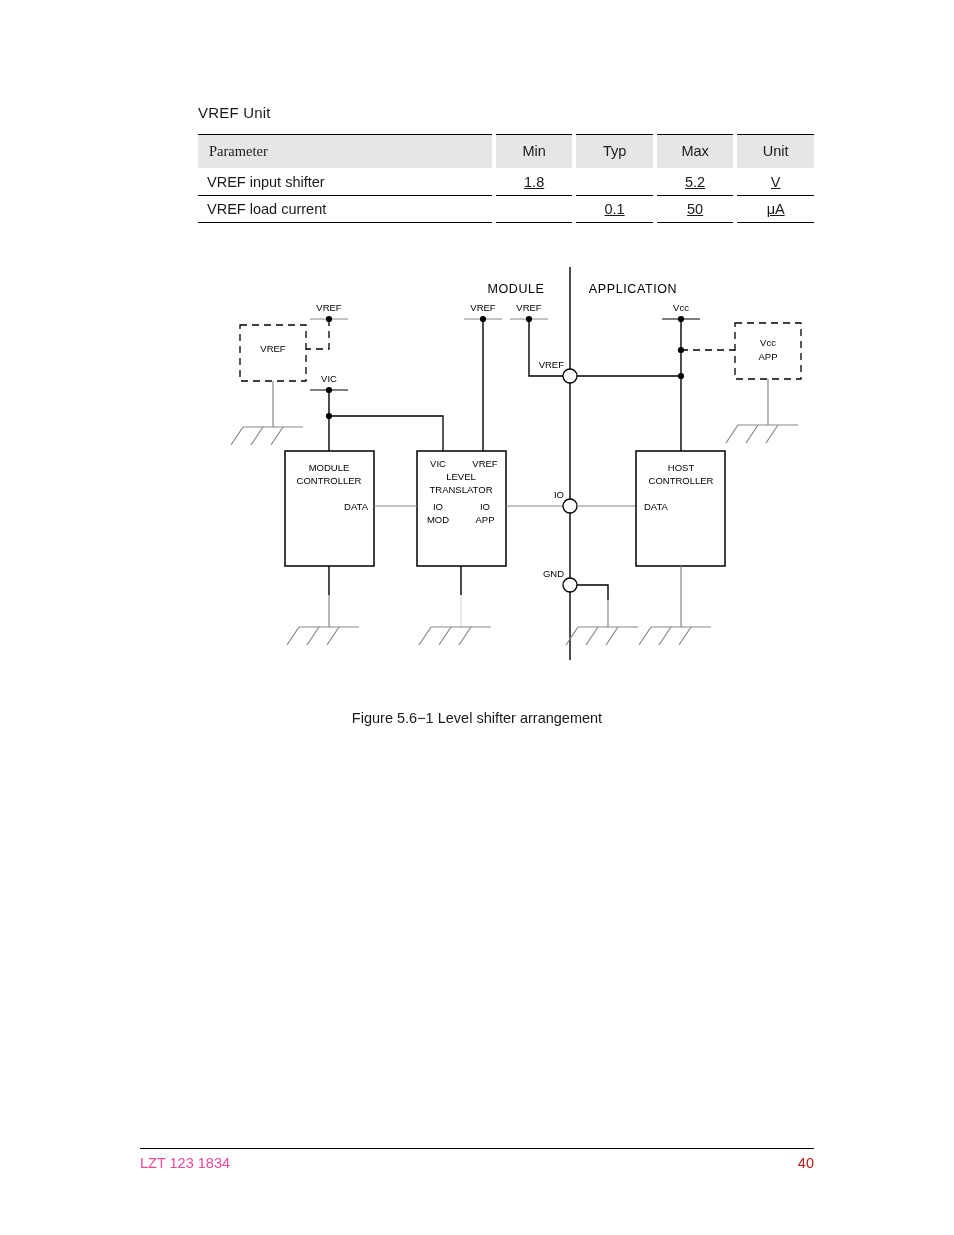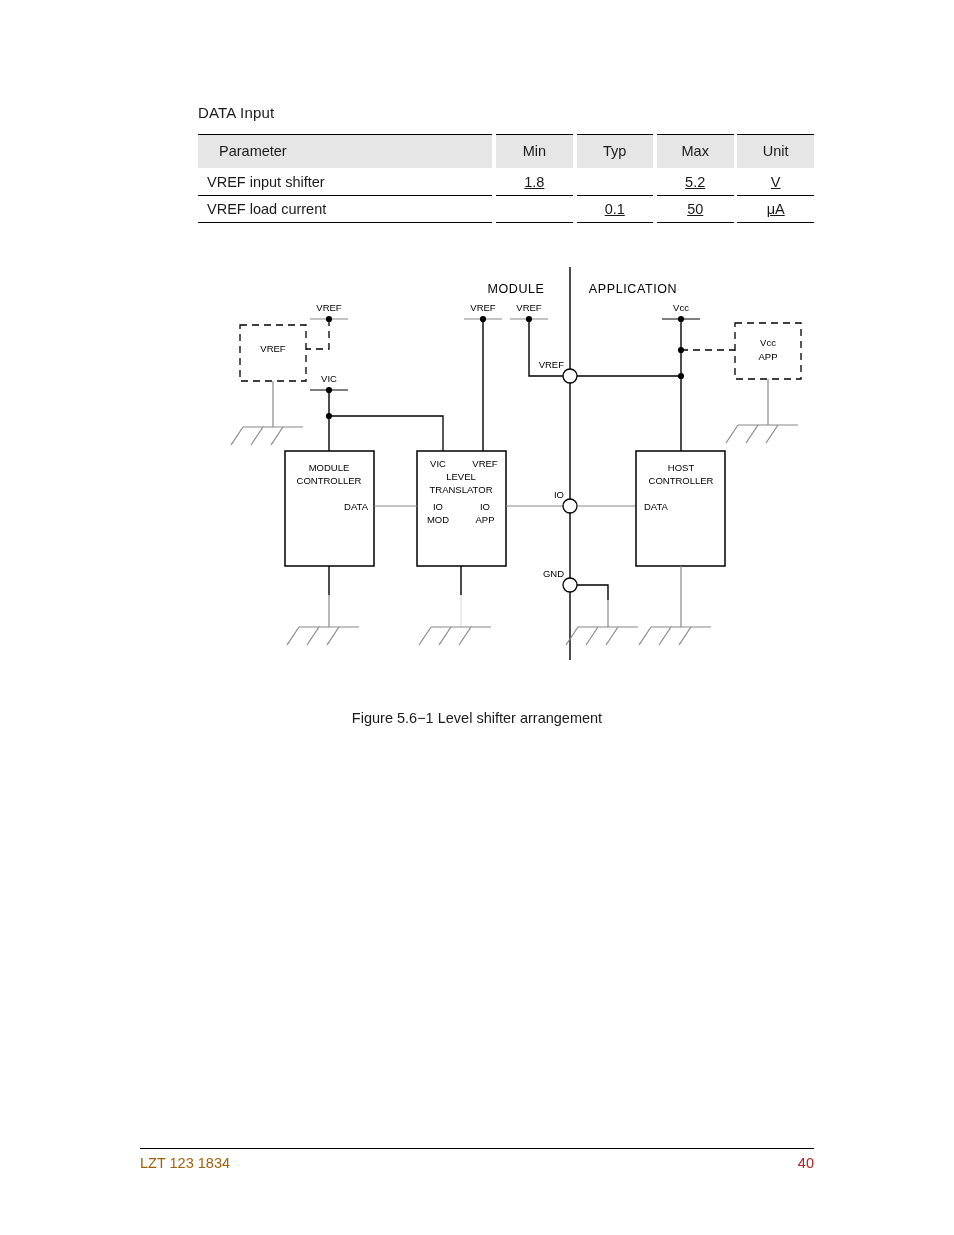--- a/index.html
+++ b/index.html
@@ -59,21 +59,21 @@
   .col-unit  { width: 78px;  text-align: center; }
   .gapcol    { width: 4px; background: #ffffff !important; border: none !important; }
 
   .spec-table tbody td {
     height: 26px;
     border-bottom: 1.1px solid #000;
   }
   .spec-table tbody td.gapcol { border-bottom: none; }
   .cell-pad-l { padding-left: 9px !important; text-align: left; }
   .cell-c { text-align: center; text-decoration: underline; }
-  .hdr-pad-l { padding-left: 21px; }
+  .hdr-pad-l { padding-left: 11px; font-family: Liberation Serif, serif; }
 
   
   .figure-wrap {
     position: absolute;
     left: 198px;
     top: 255px;
     width: 616px;
     height: 420px;
   }
   .figure-caption {
@@ -93,21 +93,21 @@
     top: 1148px;
     width: 674px;
     height: 0;
     border-top: 1.3px solid #000;
   }
   .footer-left {
     position: absolute;
     left: 140px;
     top: 1155px;
     font-size: 14.5px;
-    color: #a16207;
+    color: #ec4899;
   }
   .footer-right {
     position: absolute;
     left: 140px;
     top: 1155px;
     width: 674px;
     text-align: right;
     font-size: 14.5px;
     color: #b91c1c;
   }
@@ -116,21 +116,21 @@
   svg text {
     font-family: "Liberation Sans", sans-serif;
     fill: #000000;
   }
   .dg-lbl   { font-size: 9.5px; }
   .dg-hdr   { font-size: 12.5px; letter-spacing: 0.6px; }
 </style>
 </head>
 <body>
 
-<div class="section-title">DATA Input</div>
+<div class="section-title">VREF Unit</div>
 
 <table class="spec-table">
   <thead>
     <tr>
       <th class="col-param">
         <span class="th-inner hdr-pad-l">Parameter</span>
       </th>
       <th class="gapcol hpad"></th>
       <th class="col-num">
         <span class="th-inner">Min</span>

